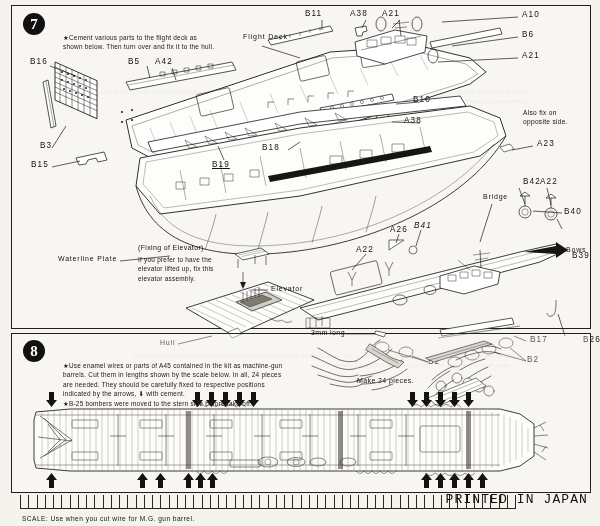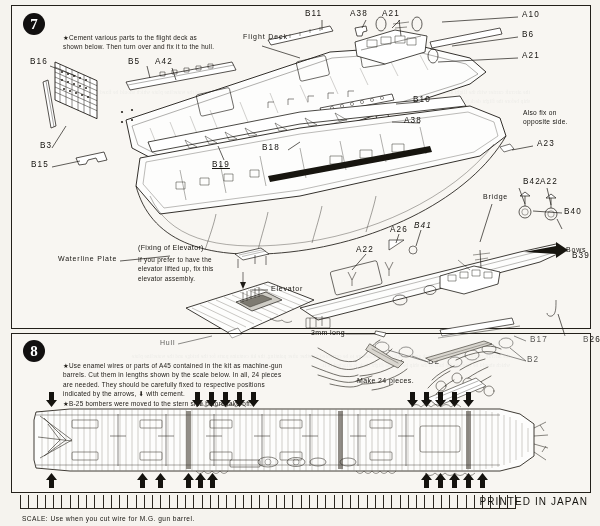--- a/index.html
+++ b/index.html
@@ -37,22 +37,22 @@
     color:#1a1712;
   }
   .lbl{
     position:absolute;font-size:8.2px;letter-spacing:1.1px;color:#15130f;
     white-space:nowrap;
   }
   .lbl.sm{font-size:7px;letter-spacing:.5px;}
   .lbl.note{font-size:6.6px;letter-spacing:.3px;line-height:9px;white-space:pre;}
   svg{position:absolute;left:0;top:0;overflow:visible;}
   #printed{
-    position:absolute;right:12px;bottom:19px;font-size:10px;letter-spacing:1.1px;
-    font-family:Liberation Sans, sans-serif;color:#13110d;
+    position:absolute;right:12px;bottom:19px;font-size:13px;letter-spacing:1.1px;
+    font-family:Liberation Mono, monospace;color:#13110d;
   }
   #scaletext{
     position:absolute;left:22px;bottom:4px;font-size:6.6px;letter-spacing:.45px;color:#16140f;
   }
   #ruler{position:absolute;left:20px;bottom:17px;width:494px;height:13px;
     border:1px solid #2a261f;border-top:none;display:flex;}
   #ruler i{flex:1;border-left:1px solid #2a261f;}
   #ruler i:first-child{border-left:none;}
 </style>
 </head>

